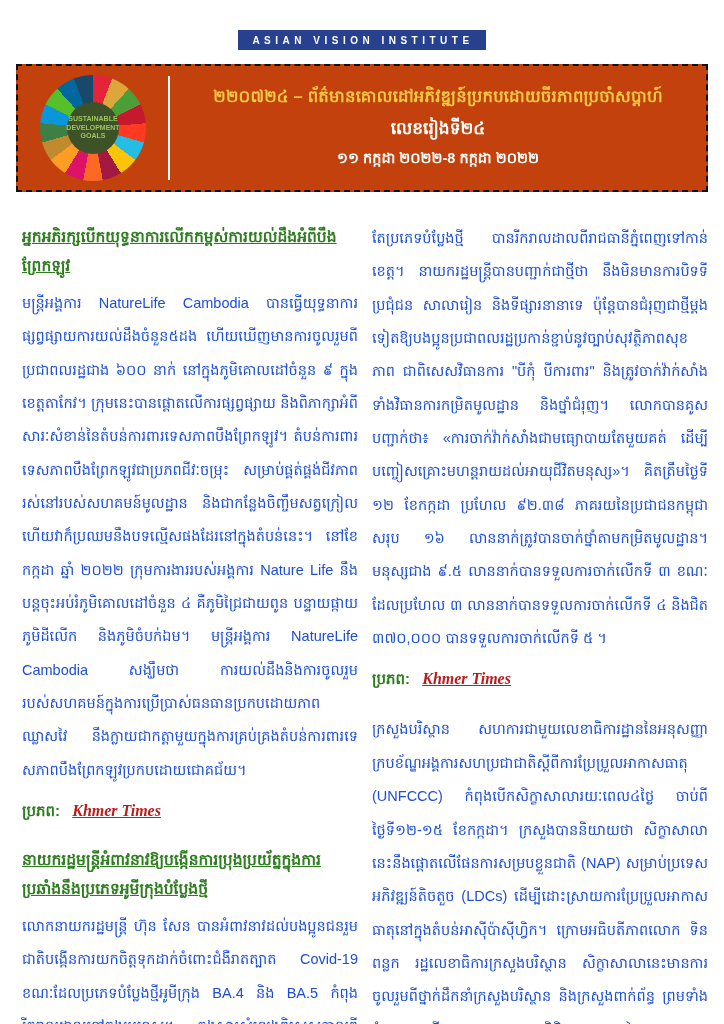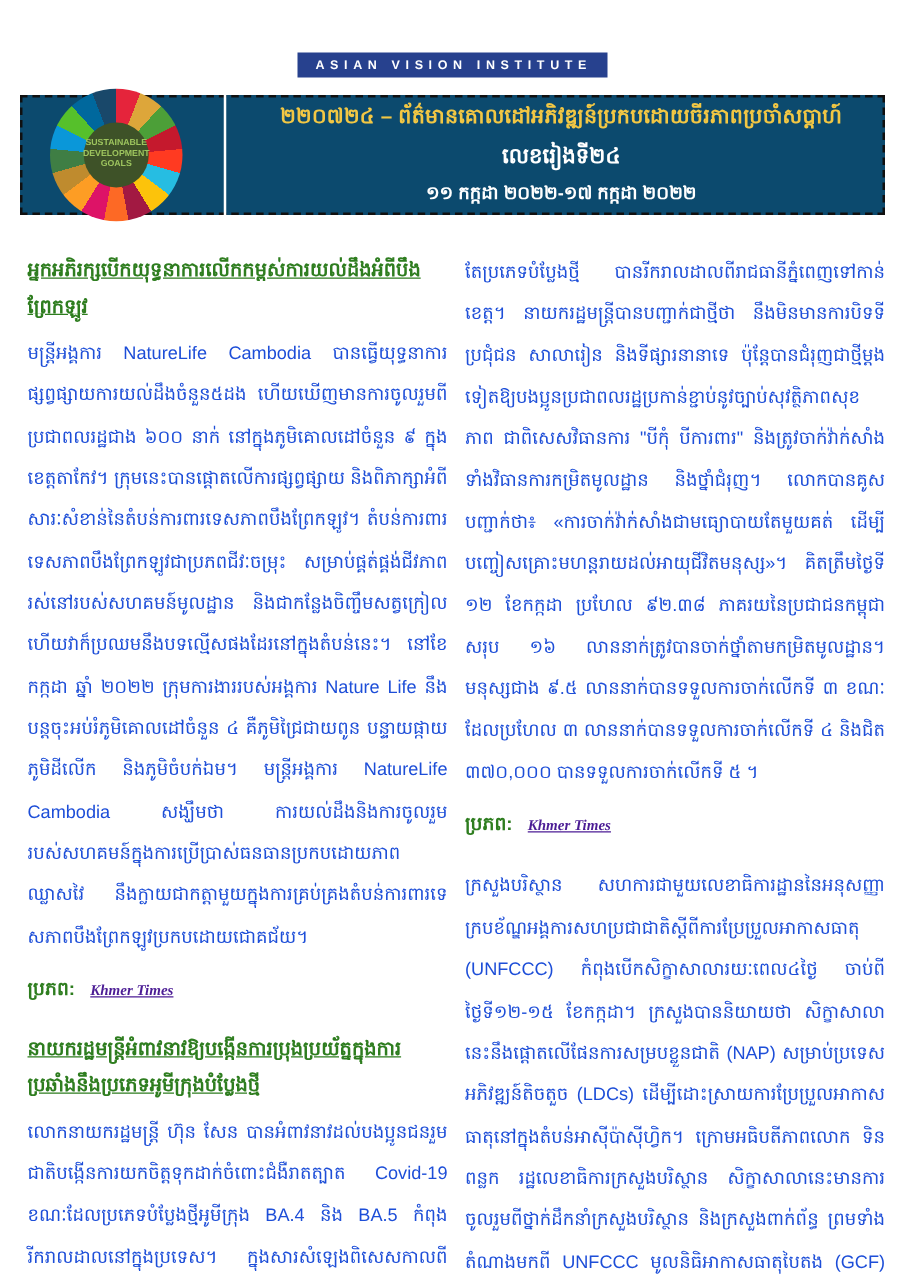--- a/index.html
+++ b/index.html
@@ -11,28 +11,28 @@
   
   .avi-logo{display:flex;flex-direction:column;align-items:center;margin-top:22px;}
   .avi-row{display:flex;align-items:center;gap:8px;}
   .globe{width:50px;height:50px;flex:0 0 auto;}
   .avi-acronym{
     font-family:"Liberation Serif","DejaVu Serif",serif;
     font-size:46px;font-weight:bold;color:#27418e;letter-spacing:16px;
     line-height:1;padding-left:6px;
   }
   .avi-bar{
-    margin-top:20px;background:#27418e;color:#ffffff;
+    margin-top:8px;background:#27418e;color:#ffffff;
     font-size:10px;font-weight:bold;letter-spacing:4.5px;
     padding:5px 12px 4px 14px;white-space:nowrap;
   }
   
   .banner{
-    margin:14px 16px 0 16px;height:96px;background:#0c4a6e;
-    border:2px dashed #101010;display:flex;align-items:center;box-sizing:border-box;gap:11px;
+    margin:14px 16px 0 16px;height:128px;background:#c2410c;
+    border:2px dashed #101010;display:flex;align-items:center;box-sizing:border-box;
   }
   .sdg-zone{width:150px;display:flex;justify-content:center;align-items:center;flex:0 0 auto;}
   .sdg-wheel{
     position:relative;width:106px;height:106px;border-radius:50%;
     background:conic-gradient(
       #e5243b 0 21.2deg,#dda63a 21.2deg 42.4deg,#4c9f38 42.4deg 63.5deg,
       #c5192d 63.5deg 84.7deg,#ff3a21 84.7deg 105.9deg,#26bde2 105.9deg 127.1deg,
       #fcc30b 127.1deg 148.2deg,#a21942 148.2deg 169.4deg,#fd6925 169.4deg 190.6deg,
       #dd1367 190.6deg 211.8deg,#fd9d24 211.8deg 232.9deg,#bf8b2e 232.9deg 254.1deg,
       #3f7e44 254.1deg 275.3deg,#0a97d9 275.3deg 296.5deg,#56c02b 296.5deg 317.6deg,
@@ -62,22 +62,22 @@
     color:#2e7d1f;font-weight:bold;font-size:15.5px;line-height:1.9;
     margin:0 0 6px 0;text-align:left;text-decoration:underline;
   }
   .art-body{
     font-size:14.5px;line-height:2.3;text-align:justify;margin:0 0 14px 0;
     overflow-wrap:anywhere;color:#1d4ed8;
   }
   .source-line{margin:6px 0 22px 0;font-size:15px;}
   .source-label{color:#2e7d1f;font-weight:bold;margin-right:8px;}
   .source-link{
-    color:#4c1d95;font-weight:bold;font-style:italic;text-decoration:underline;cursor:pointer;
-    font-family:"Liberation Serif","DejaVu Serif",serif;font-size:12px;margin-top:40px;
+    color:#b91c1c;font-weight:bold;font-style:italic;text-decoration:underline;cursor:pointer;
+    font-family:"Liberation Serif","DejaVu Serif",serif;font-size:16px;margin-top:40px;
   }
 </style>
 </head>
 <body>
 
 <div class="page">
 
   <div class="avi-logo">
     <div class="avi-bar">ASIAN VISION INSTITUTE</div>
   </div>
@@ -85,21 +85,21 @@
   <div class="banner">
     <div class="sdg-zone">
       <div class="sdg-wheel">
         <span class="sdg-center">SUSTAINABLE DEVELOPMENT GOALS</span>
       </div>
     </div>
     <div class="band-divider"></div>
     <div class="banner-text">
       <div class="banner-title">២២០៧២៤ – ព័ត៌មានគោលដៅអភិវឌ្ឍន៍ប្រកបដោយចីរភាពប្រចាំសប្ដាហ៍</div>
       <div class="banner-issue">លេខរៀងទី២៤</div>
-      <div class="banner-dates">១១ កក្កដា ២០២២-១៧ កក្កដា ២០២២</div>
+      <div class="banner-dates">១១ កក្កដា ២០២២-8 កក្កដា ២០២២</div>
     </div>
   </div>
 
   <div class="columns">
 
     <div class="col">
       <p class="art-heading">អ្នកអភិរក្សបើកយុទ្ធនាការលើកកម្ពស់ការយល់ដឹងអំពីបឹងព្រែកឡូវ</p>
       <p class="art-body">មន្ត្រីអង្គការ NatureLife Cambodia បានធ្វើយុទ្ធនាការផ្សព្វផ្សាយការយល់ដឹងចំនួន៥ដង ហើយឃើញមានការចូលរួមពីប្រជាពលរដ្ឋជាង ៦០០ នាក់ នៅក្នុងភូមិគោលដៅចំនួន ៩ ក្នុងខេត្តតាកែវ។ ក្រុមនេះបានផ្តោតលើការផ្សព្វផ្សាយ និងពិភាក្សាអំពីសារៈសំខាន់នៃតំបន់ការពារទេសភាពបឹងព្រែកឡូវ។ តំបន់ការពារទេសភាពបឹងព្រែកឡូវជាប្រភពជីវៈចម្រុះ សម្រាប់ផ្គត់ផ្គង់ជីវភាពរស់នៅរបស់សហគមន៍មូលដ្ឋាន និងជាកន្លែងចិញ្ចឹមសត្វក្រៀល ហើយវាក៏ប្រឈមនឹងបទល្មើសផងដែរនៅក្នុងតំបន់នេះ។ នៅខែកក្កដា ឆ្នាំ ២០២២ ក្រុមការងាររបស់អង្គការ Nature Life នឹងបន្តចុះអប់រំភូមិគោលដៅចំនួន ៤ គឺភូមិជ្រៃជាយពូន បន្ទាយផ្កាយ ភូមិដីលើក និងភូមិចំបក់ឯម។ មន្ត្រីអង្គការ NatureLife Cambodia សង្ឃឹមថា ការយល់ដឹងនិងការចូលរួមរបស់សហគមន៍ក្នុងការប្រើប្រាស់ធនធានប្រកបដោយភាពឈ្លាសវៃ នឹងក្លាយជាកត្តាមួយក្នុងការគ្រប់គ្រងតំបន់ការពារទេសភាពបឹងព្រែកឡូវប្រកបដោយជោគជ័យ។</p>
       <p class="source-line">
         <span class="source-label">ប្រភព:</span>

